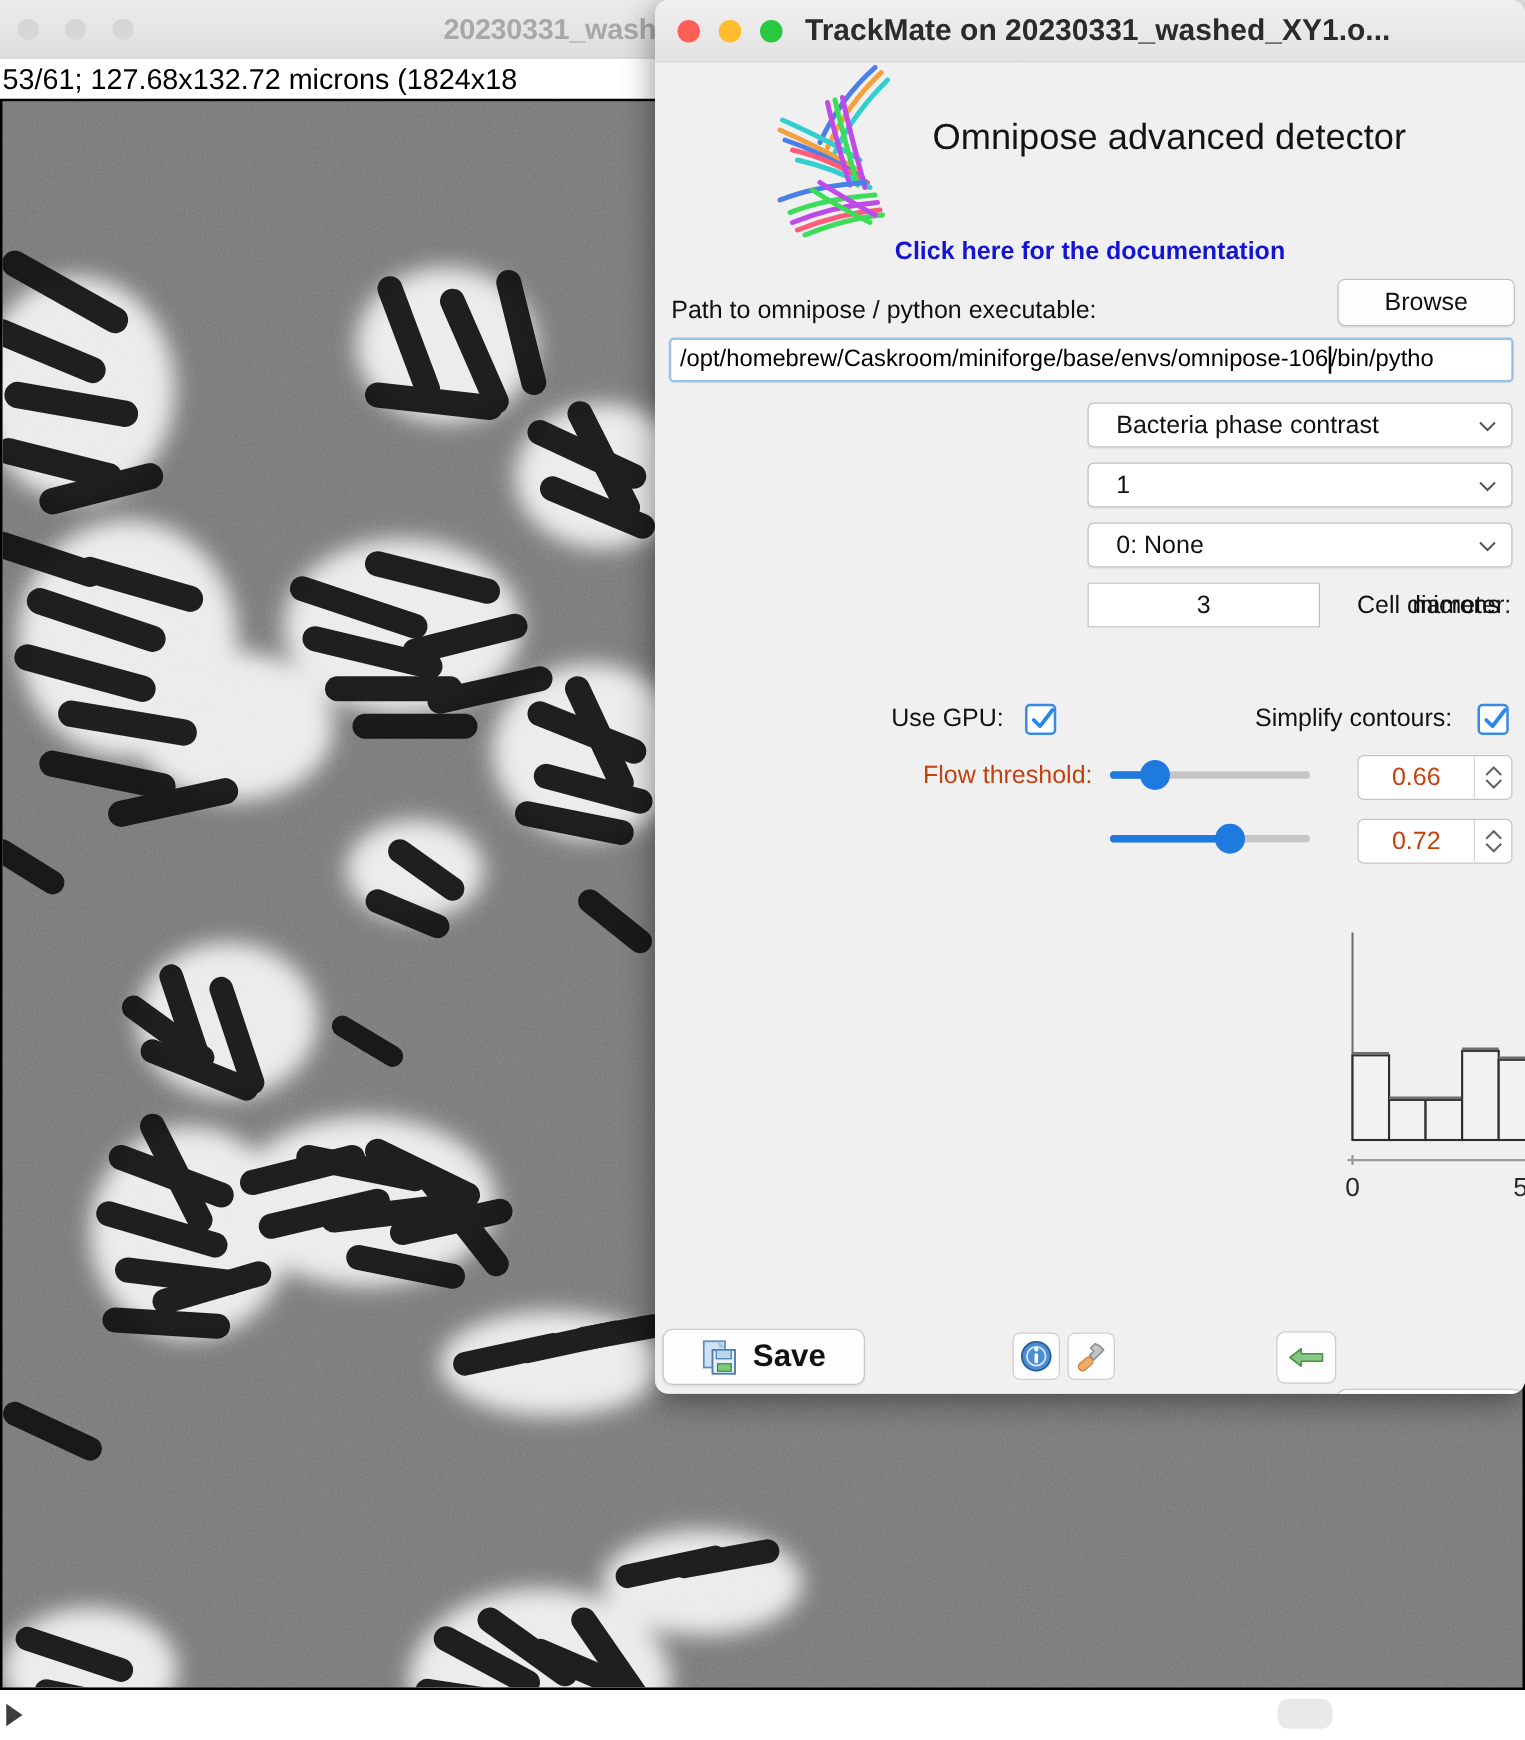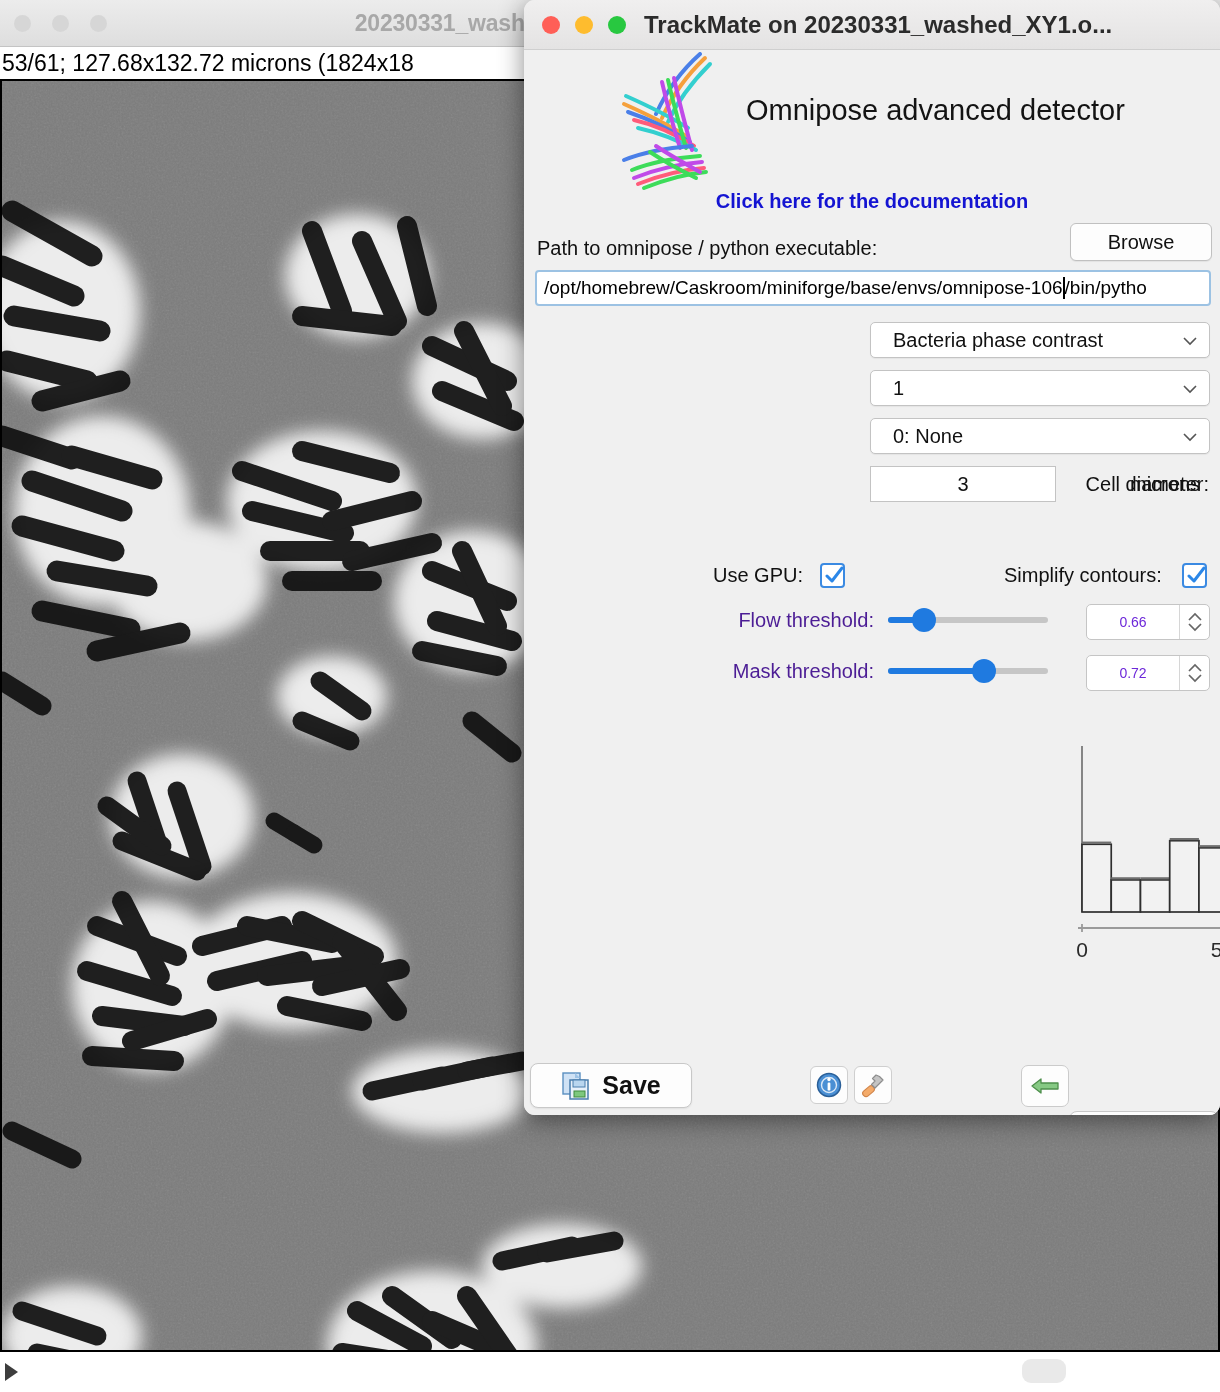--- a/index.html
+++ b/index.html
@@ -225,21 +225,21 @@
     position: absolute; left: 3px; top: 1px;
   }
   #gpu-check { left: 296px; }
   #simplify-check { left: 658px; }
 
   
   .slider-row { position: absolute; left: 0; width: 696px; height: 40px; }
   .slider-label {
     position: absolute; left: 120px; top: 0;
     width: 230px; text-align: right;
-    font-size: 20px; color: #4c1d95; line-height: 40px;
+    font-size: 20px; color: #c2410c; line-height: 40px;
   }
   .slider-track {
     position: absolute; left: 364px; top: 17px;
     width: 160px; height: 6px; border-radius: 3px;
     background: #c6c6c6;
     cursor: pointer;
   }
   .slider-fill {
     position: absolute; left: 0; top: 0; height: 6px;
     border-radius: 3px; background: #1f7ae0;
@@ -252,21 +252,21 @@
   }
   .spin-wrap {
     position: absolute; left: 562px; top: 4px;
     width: 124px; height: 36px;
     border: 1px solid #c5c5c5; border-radius: 5px;
     background: #fff;
     display: flex;
   }
   .spin-value {
     flex: 1; display: flex; align-items: center; justify-content: center;
-    font-size: 14px; color: #6d28d9;
+    font-size: 20px; color: #c2410c;
     cursor: text;
   }
   .spin-btns {
     width: 30px; border-left: 1px solid #d6d6d6;
     display: flex; flex-direction: column;
     align-items: center; justify-content: center;
     cursor: pointer;
   }
 
   
@@ -624,21 +624,20 @@
             <path d="M2 8 L8 2 L14 8" fill="none" stroke="#666" stroke-width="1.7"></path>
           </svg>
           <svg width="16" height="10" viewBox="0 0 16 10">
             <path d="M2 2 L8 8 L14 2" fill="none" stroke="#666" stroke-width="1.7"></path>
           </svg>
         </div>
       </div>
     </div>
 
     <div class="slider-row" style="top:601px;">
-      <div class="slider-label">Mask threshold:</div>
       <div class="slider-track">
         <div class="slider-fill" style="width:90px;"></div>
         <div class="slider-knob" style="left:84px;"></div>
       </div>
       <div class="spin-wrap">
         <div class="spin-value">0.72</div>
         <div class="spin-btns">
           <svg width="16" height="10" viewBox="0 0 16 10">
             <path d="M2 8 L8 2 L14 8" fill="none" stroke="#666" stroke-width="1.7"></path>
           </svg>

